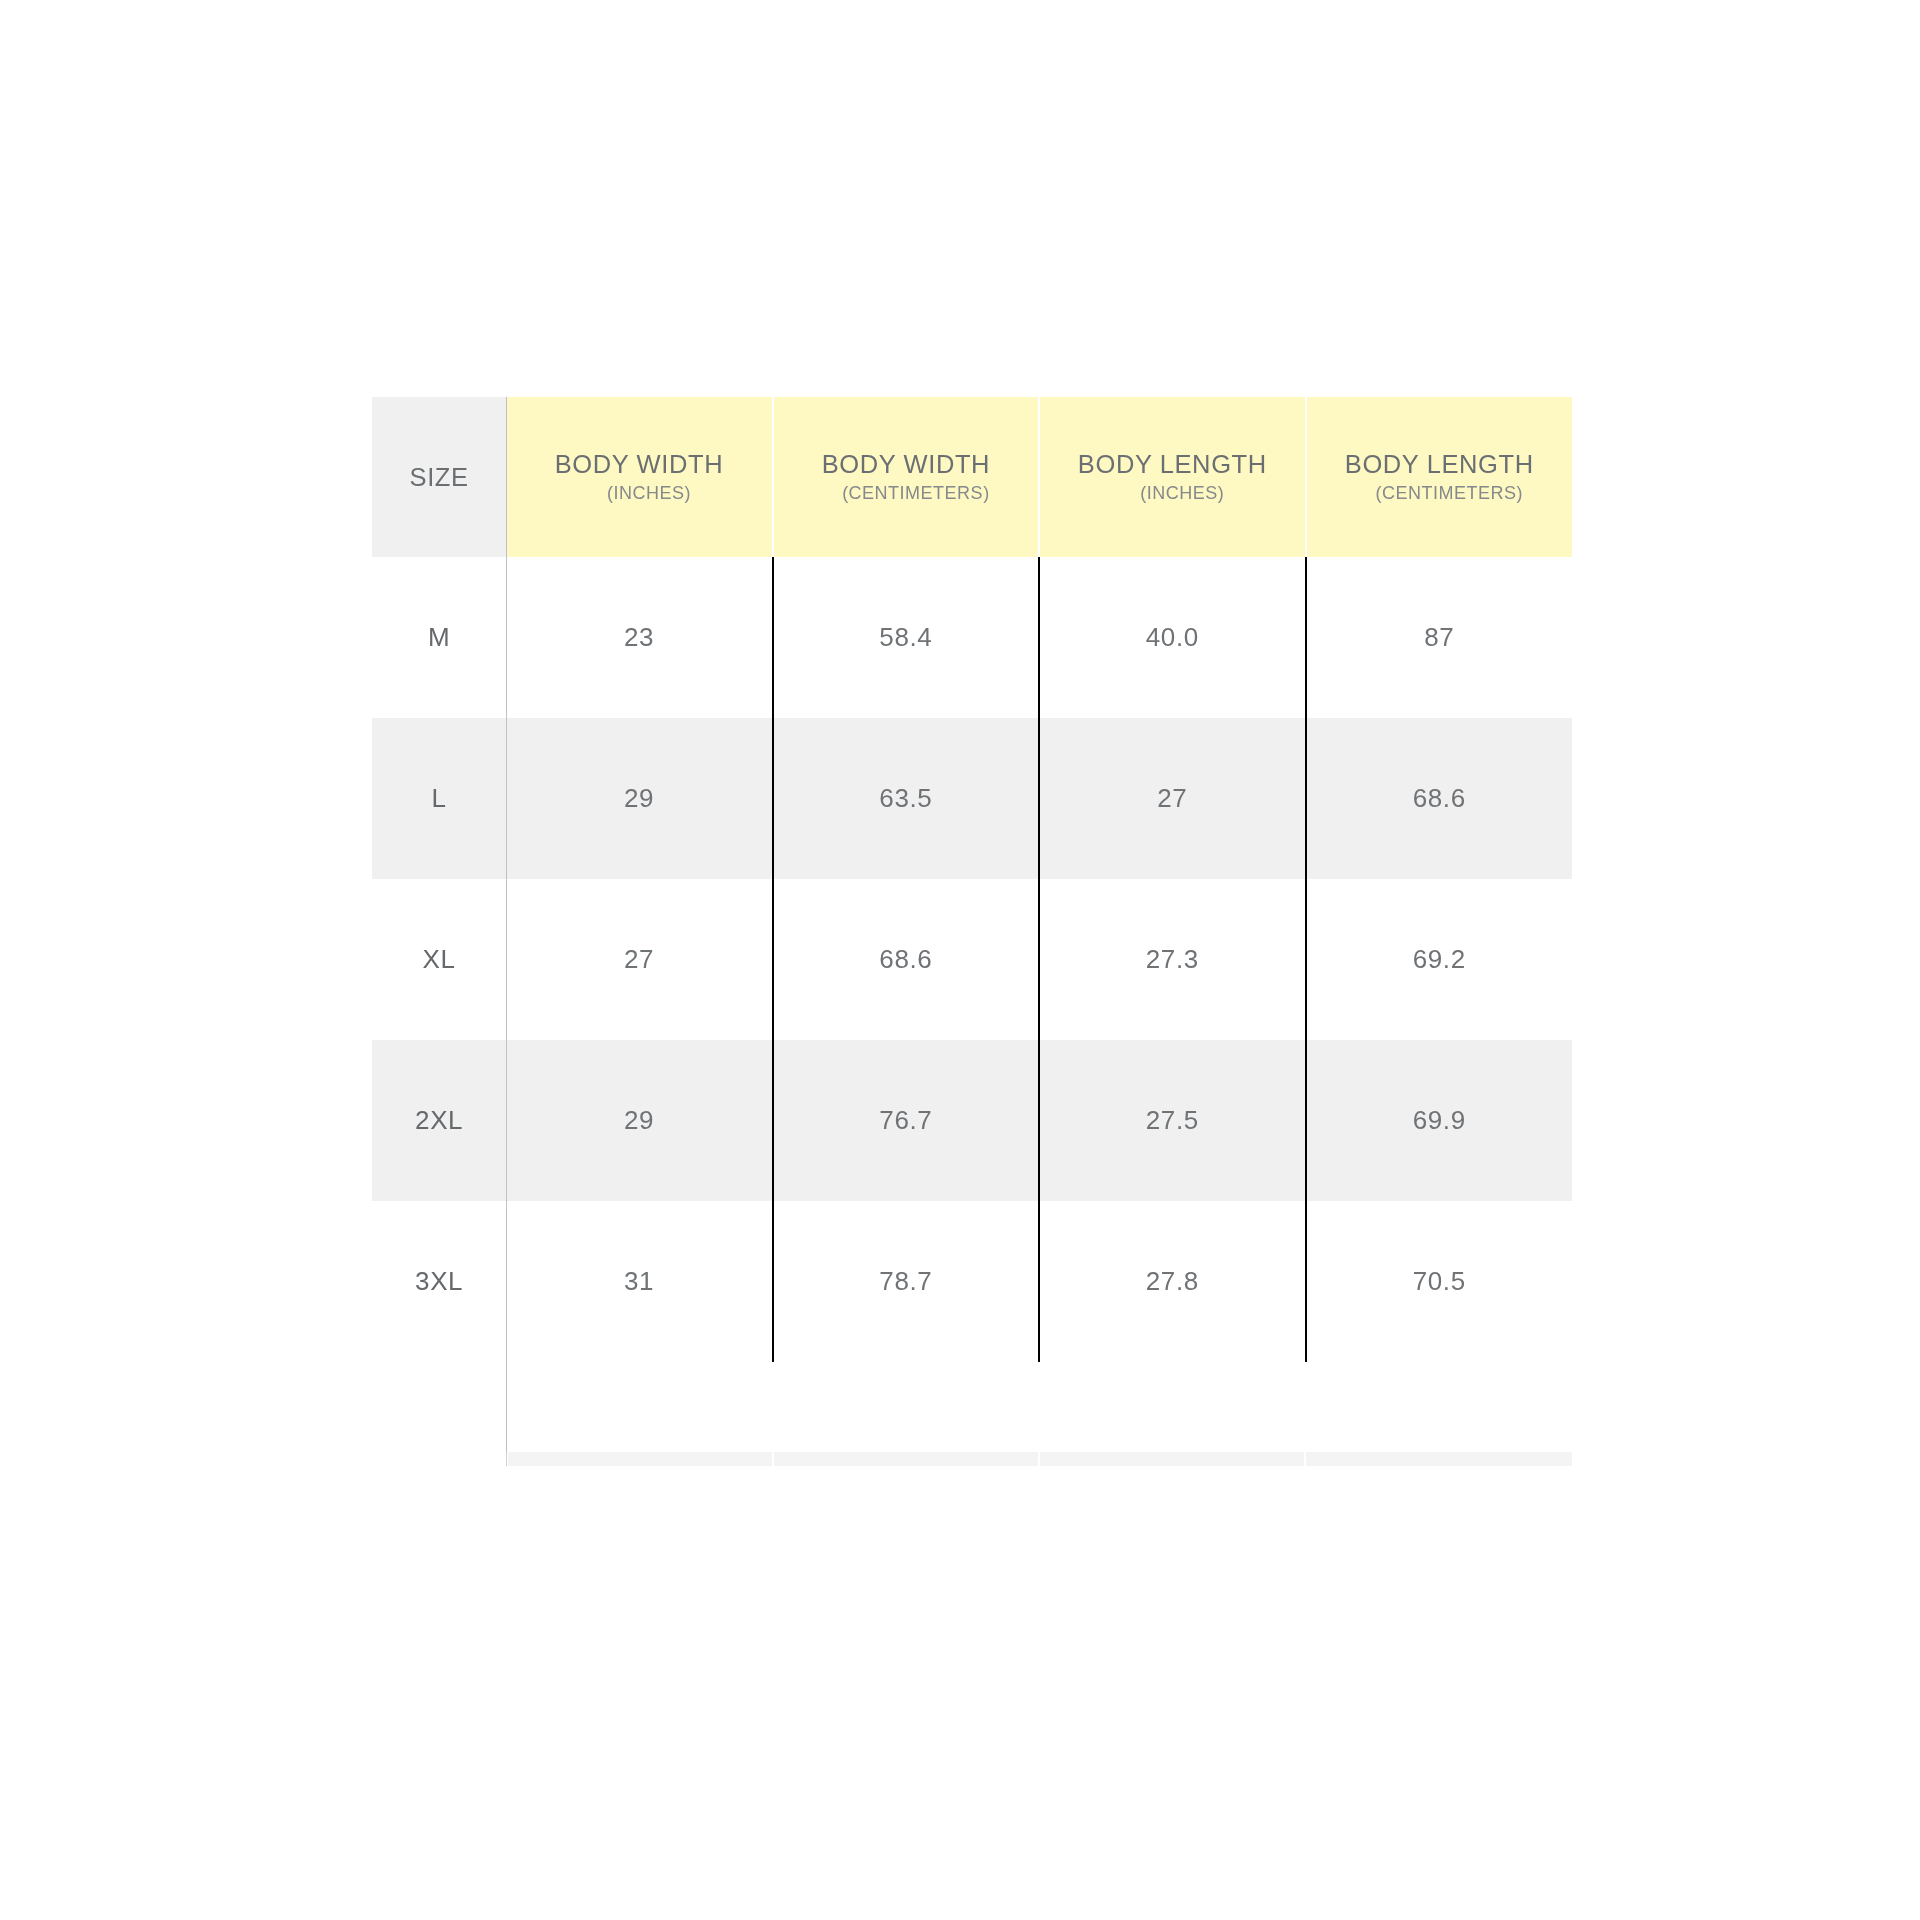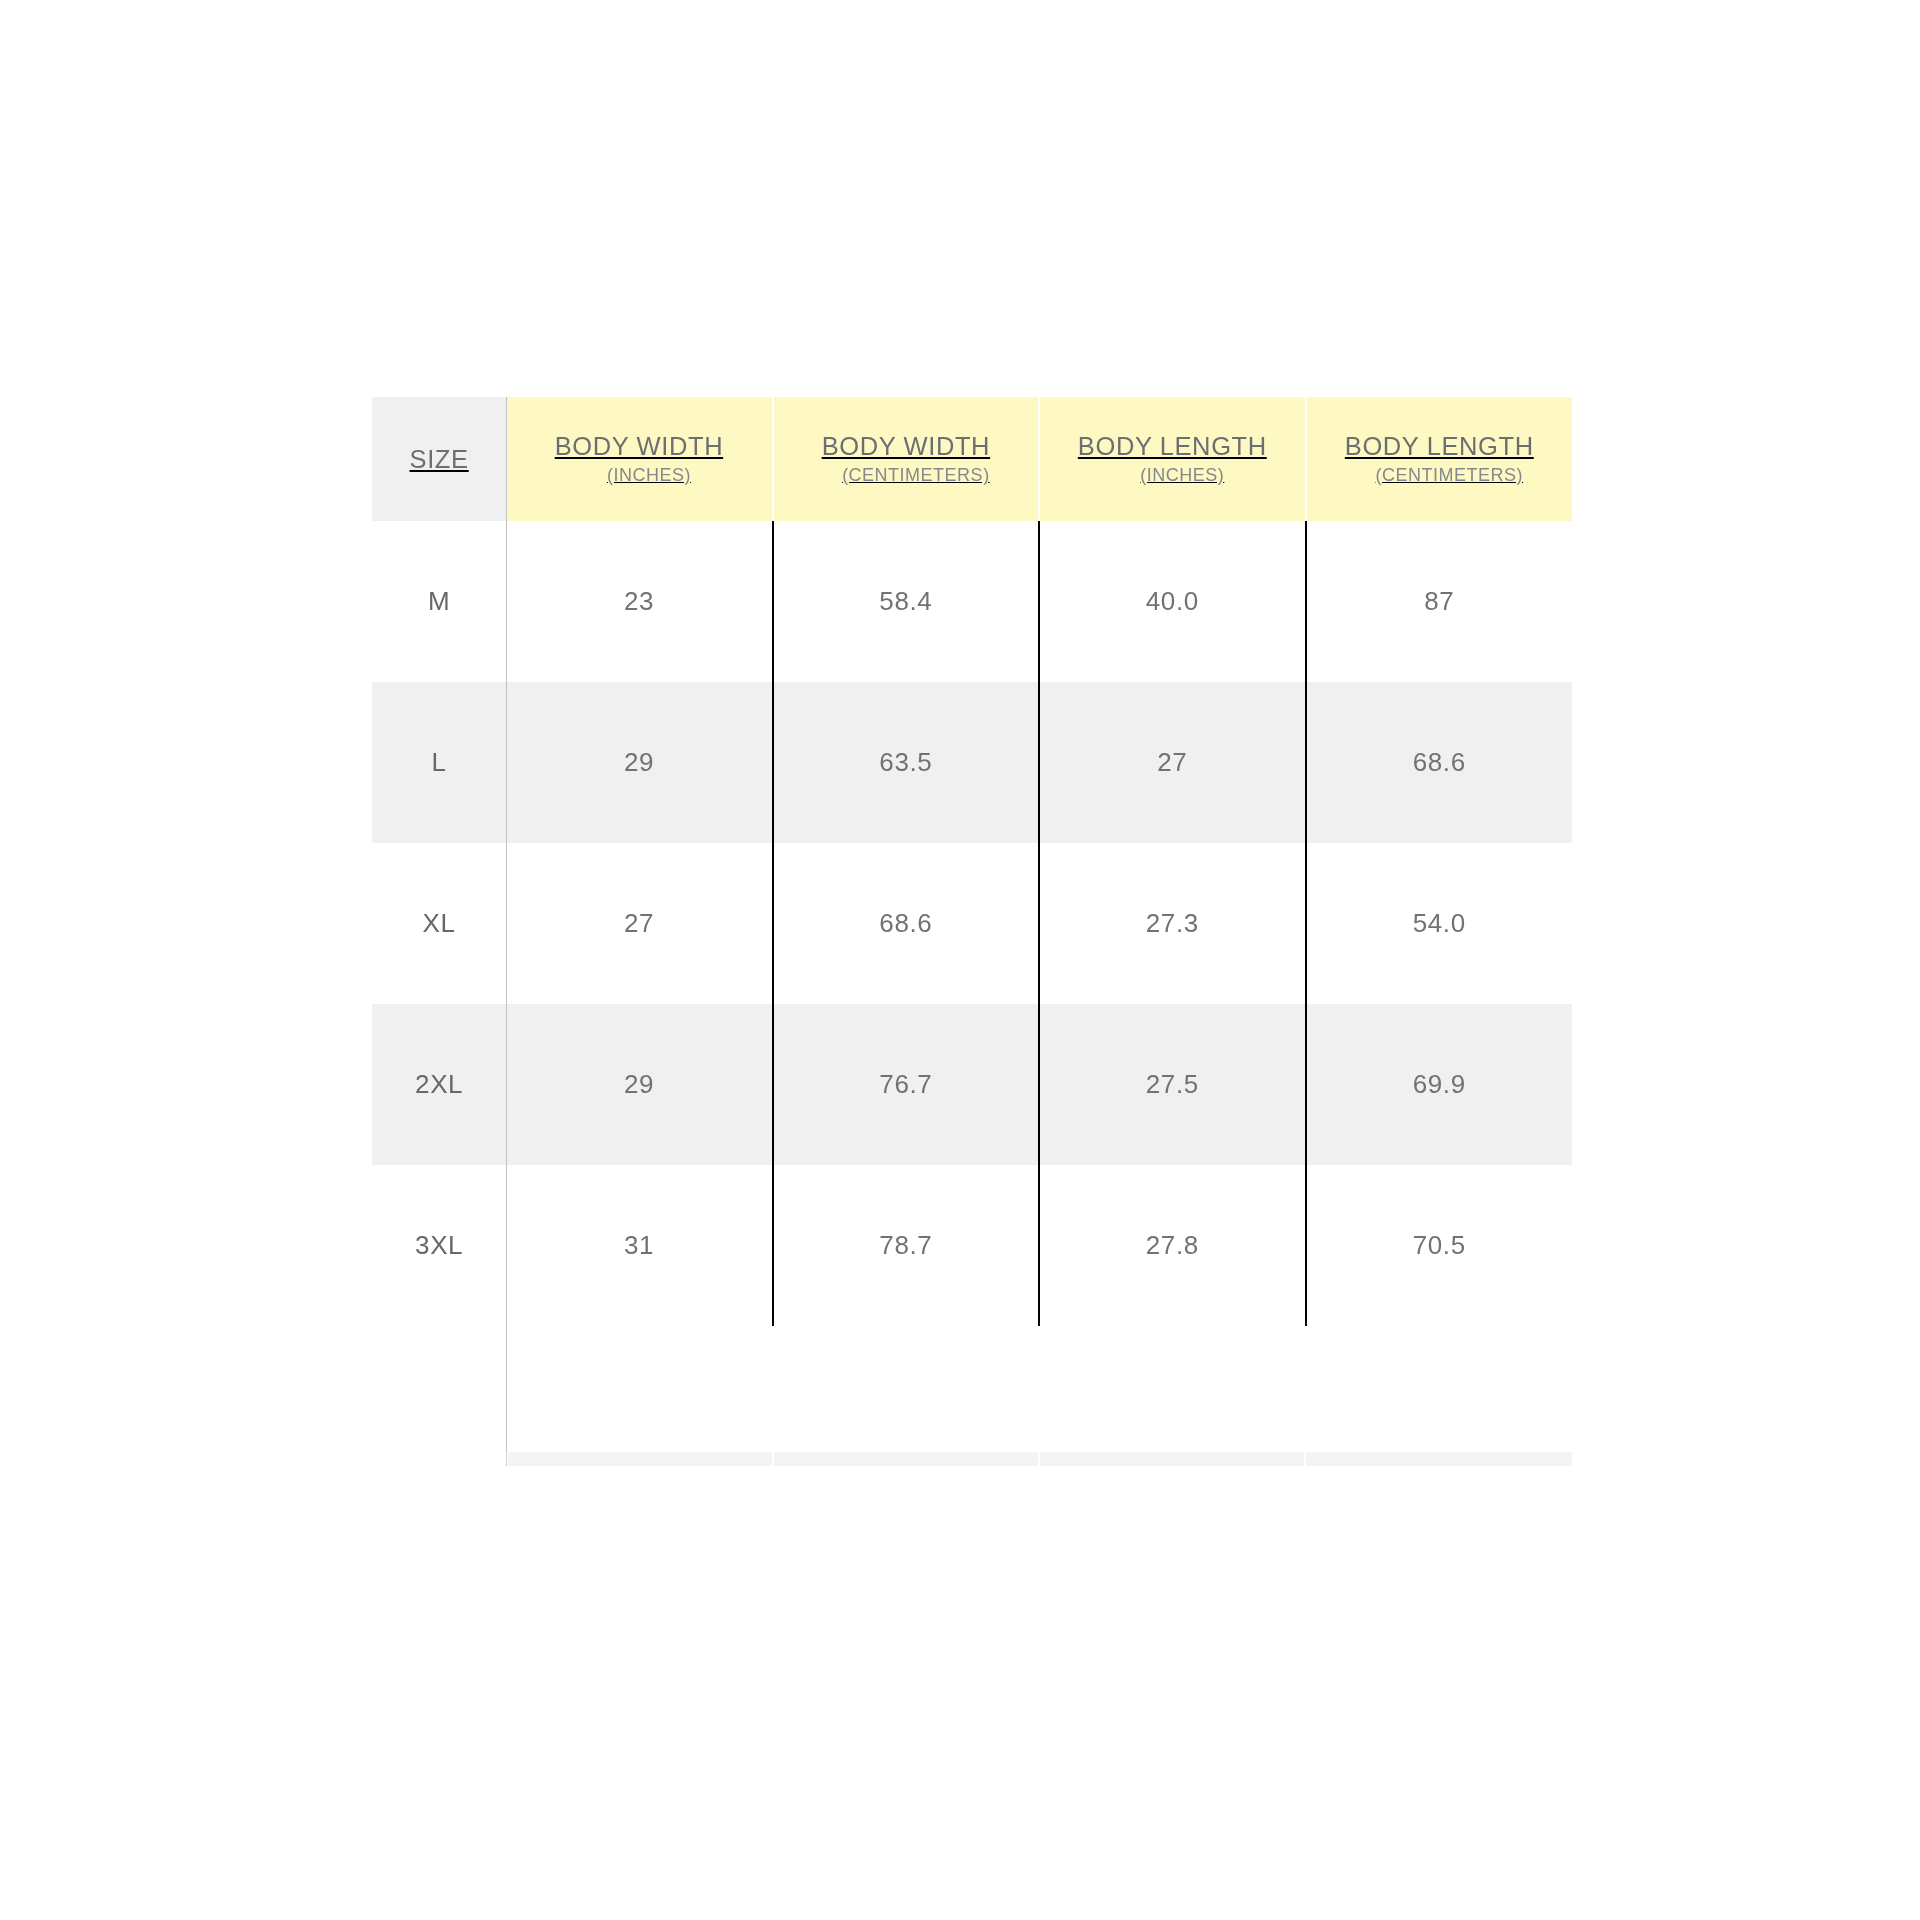--- a/index.html
+++ b/index.html
@@ -43,22 +43,21 @@
   table.size-chart td {
     padding: 0;
     text-align: center;
     vertical-align: middle;
     color: #6f7376;
     font-weight: normal;
   }
 
   
   thead tr {
-    height: 124px;
-    text-decoration: underline;
+    height: 160px;
   }
   thead th {
     background: #fef9c3;
     border-right: 2px solid #ffffff;
     line-height: 1.18;
   }
   thead th.size-head {
     background: #f0f0f0;
     border-right: none;
   }
@@ -198,21 +197,21 @@
           <td>29</td>
           <td>63.5</td>
           <td>27</td>
           <td>68.6</td>
         </tr>
         <tr class="odd">
           <td class="size-cell">XL</td>
           <td>27</td>
           <td>68.6</td>
           <td>27.3</td>
-          <td>54.0</td>
+          <td>69.2</td>
         </tr>
         <tr class="even">
           <td class="size-cell">2XL</td>
           <td>29</td>
           <td>76.7</td>
           <td>27.5</td>
           <td>69.9</td>
         </tr>
         <tr class="odd">
           <td class="size-cell">3XL</td>

